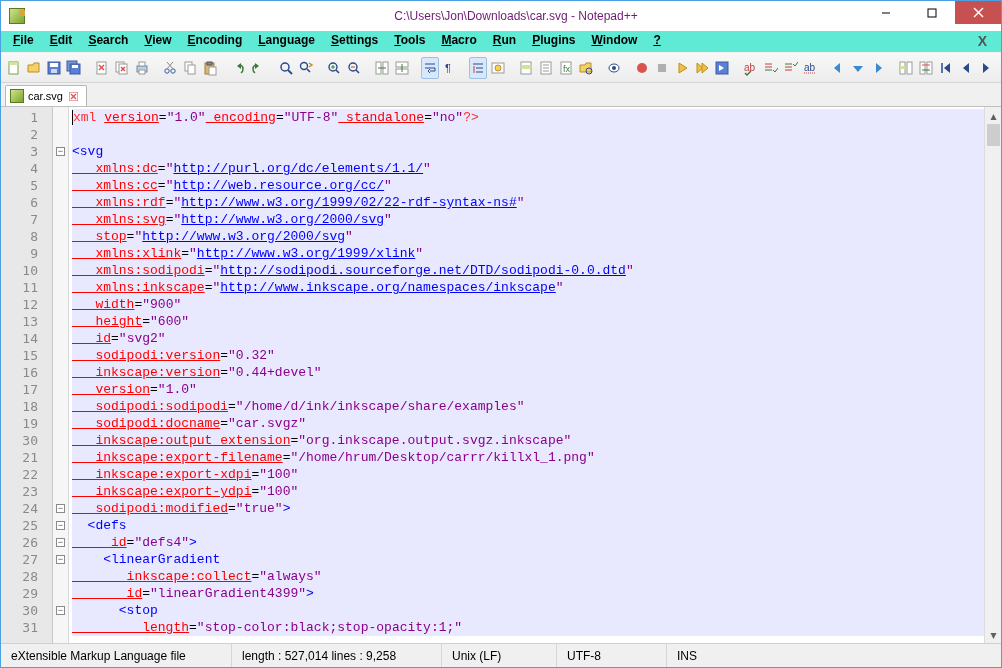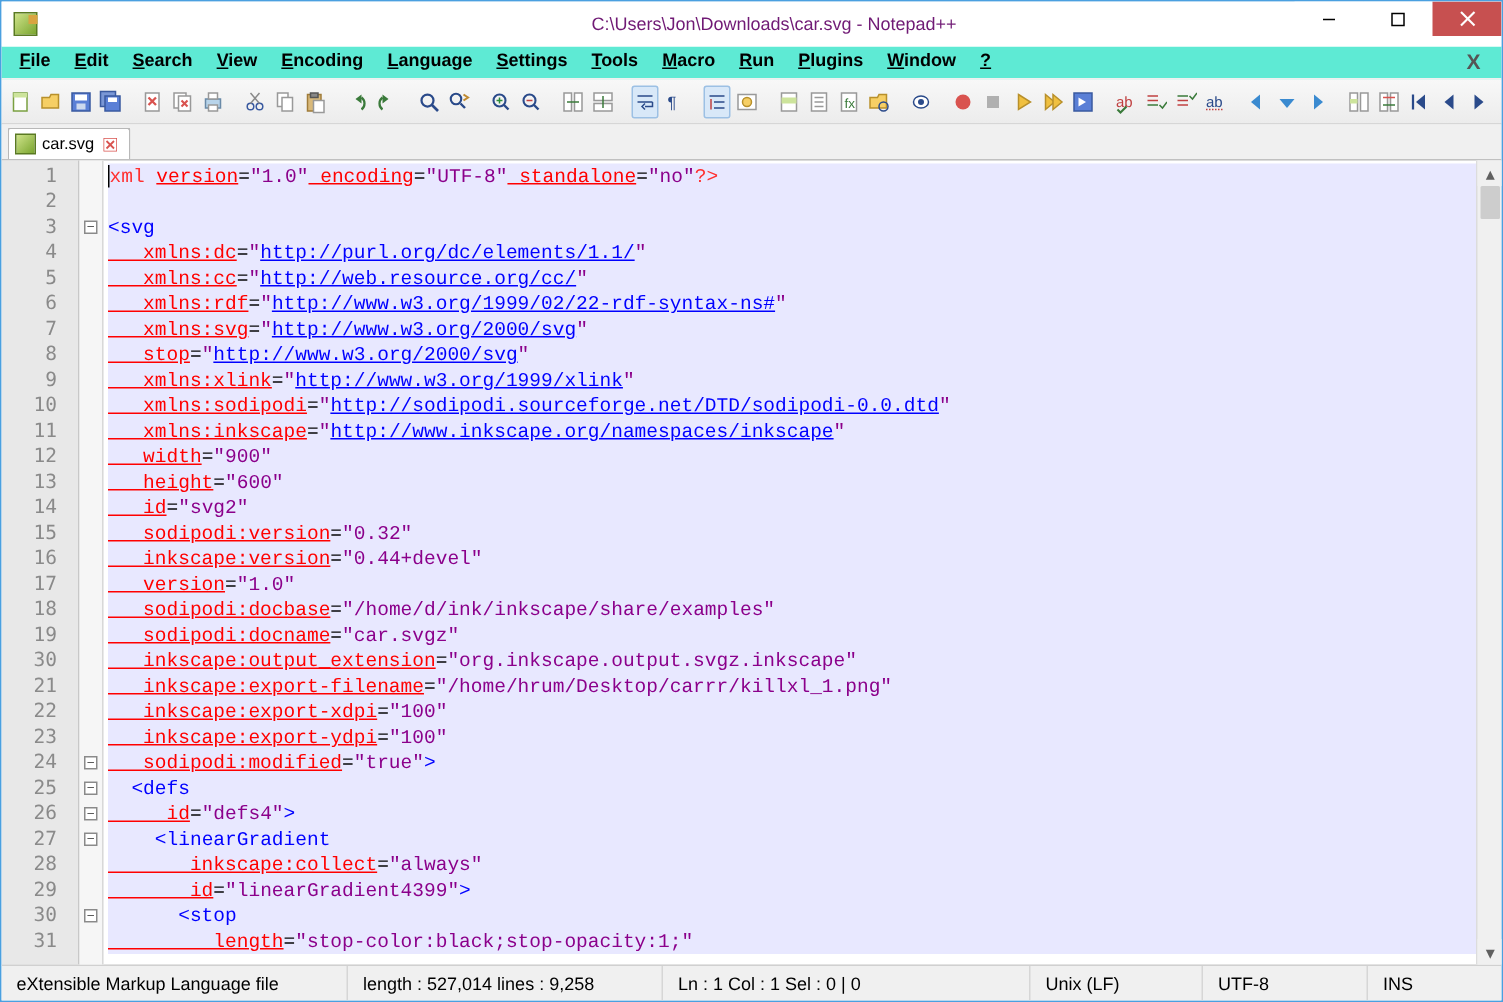--- a/index.html
+++ b/index.html
@@ -463,21 +463,21 @@
 <span class="s-attrname">   stop</span><span class="s-eq">=</span><span class="s-str">"</span><span class="s-link">http://www.w3.org/2000/svg</span><span class="s-str">"</span>
 <span class="s-attrname">   xmlns:xlink</span><span class="s-eq">=</span><span class="s-str">"</span><span class="s-link">http://www.w3.org/1999/xlink</span><span class="s-str">"</span>
 <span class="s-attrname">   xmlns:sodipodi</span><span class="s-eq">=</span><span class="s-str">"</span><span class="s-link">http://sodipodi.sourceforge.net/DTD/sodipodi-0.0.dtd</span><span class="s-str">"</span>
 <span class="s-attrname">   xmlns:inkscape</span><span class="s-eq">=</span><span class="s-str">"</span><span class="s-link">http://www.inkscape.org/namespaces/inkscape</span><span class="s-str">"</span>
 <span class="s-attrname">   width</span><span class="s-eq">=</span><span class="s-str">"900"</span>
 <span class="s-attrname">   height</span><span class="s-eq">=</span><span class="s-str">"600"</span>
 <span class="s-attrname">   id</span><span class="s-eq">=</span><span class="s-str">"svg2"</span>
 <span class="s-attrname">   sodipodi:version</span><span class="s-eq">=</span><span class="s-str">"0.32"</span>
 <span class="s-attrname">   inkscape:version</span><span class="s-eq">=</span><span class="s-str">"0.44+devel"</span>
 <span class="s-attrname">   version</span><span class="s-eq">=</span><span class="s-str">"1.0"</span>
-<span class="s-attrname">   sodipodi:docbase</span><span class="s-eq">=</span><span class="s-str">"/home/d/ink/inkscape/share/examples"</span>
+<span class="s-attrname">   sodipodi:sodipodi</span><span class="s-eq">=</span><span class="s-str">"/home/d/ink/inkscape/share/examples"</span>
 <span class="s-attrname">   sodipodi:docname</span><span class="s-eq">=</span><span class="s-str">"car.svgz"</span>
 <span class="s-attrname">   inkscape:output_extension</span><span class="s-eq">=</span><span class="s-str">"org.inkscape.output.svgz.inkscape"</span>
 <span class="s-attrname">   inkscape:export-filename</span><span class="s-eq">=</span><span class="s-str">"/home/hrum/Desktop/carrr/killxl_1.png"</span>
 <span class="s-attrname">   inkscape:export-xdpi</span><span class="s-eq">=</span><span class="s-str">"100"</span>
 <span class="s-attrname">   inkscape:export-ydpi</span><span class="s-eq">=</span><span class="s-str">"100"</span>
 <span class="s-attrname">   sodipodi:modified</span><span class="s-eq">=</span><span class="s-str">"true"</span><span class="s-tag">&gt;</span>
 <span class="s-tag">  &lt;</span><span class="s-tag">defs</span>
 <span class="s-attrname">     id</span><span class="s-eq">=</span><span class="s-str">"defs4"</span><span class="s-tag">&gt;</span>
 <span class="s-tag">    &lt;</span><span class="s-tag">linearGradient</span>
 <span class="s-attrname">       inkscape:collect</span><span class="s-eq">=</span><span class="s-str">"always"</span>
@@ -488,17 +488,16 @@
   <div class="scroll">
     <div class="up">▴</div>
     <div class="thumb"></div>
     <div class="down">▾</div>
   </div>
 </div>
 
 <div class="statusbar">
   <div class="cell" style="width:231px">eXtensible Markup Language file</div>
   <div class="cell" style="width:210px">length : 527,014    lines : 9,258</div>
-  <div class="cell" style="width:245px">Ln : 1    Col : 1    Sel : 0 | 0</div>
   <div class="cell" style="width:115px">Unix (LF)</div>
   <div class="cell" style="width:110px">UTF-8</div>
   <div class="cell" style="flex:1; border-right:none">INS</div>
 </div>
 
 </body></html>

